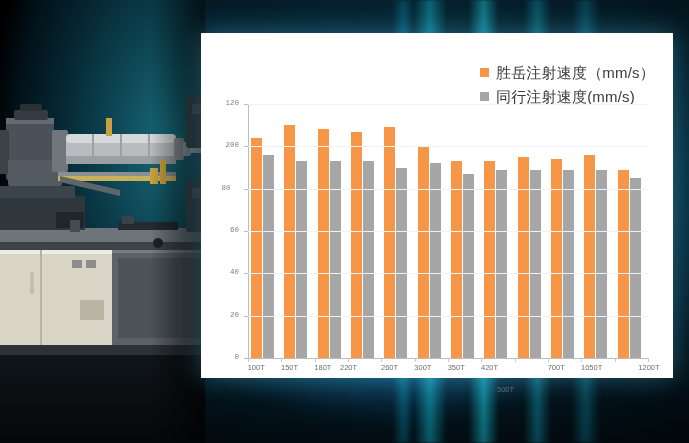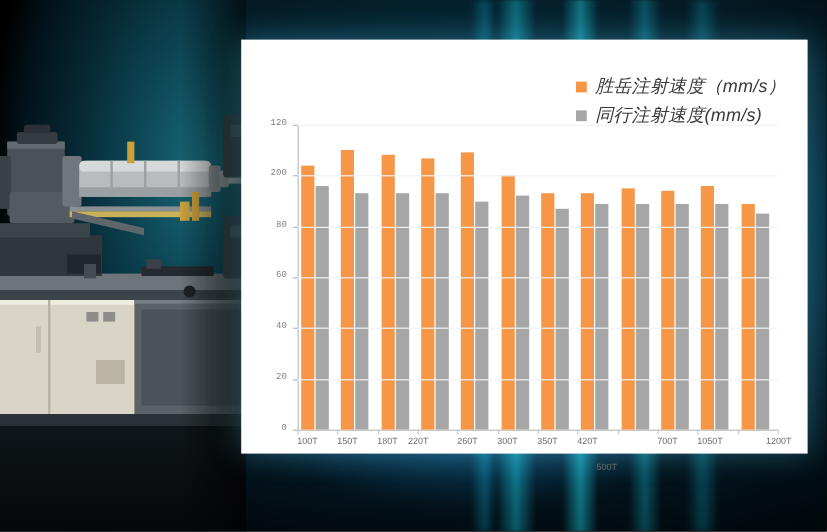--- a/index.html
+++ b/index.html
@@ -61,21 +61,21 @@
     background:linear-gradient(180deg,#2a3137 0%,#1b2126 18%,#10161a 55%,#05080a 100%);}
   .photo-fade{position:absolute;left:150px;top:0;width:75px;height:443px;
     background:linear-gradient(90deg, rgba(0,0,0,0) 0%, rgba(0,0,0,0.55) 55%, rgba(0,0,0,0.9) 100%);}
   svg.machine{position:absolute;left:0;top:0;width:205px;height:443px;}
 
   
   .panel{position:absolute;left:201px;top:33px;width:472px;height:345px;background:#fff;
     box-shadow:0 0 24px rgba(90,200,235,0.35);}
 
   
-  .legend{position:absolute;right:18px;top:32px;text-align:left;font-style:italic;}
+  .legend{position:absolute;right:18px;top:32px;text-align:left;}
   .legend-row{display:flex;align-items:center;margin-bottom:9px;white-space:nowrap;}
   .legend-swatch{width:9px;height:9px;margin-right:7px;flex:0 0 auto;}
   .legend-label{font-size:15px;color:#3a3a3a;line-height:1;letter-spacing:0.2px;}
 
   
   .plot{position:absolute;left:0;top:0;width:472px;height:345px;}
   .axis-label{position:absolute;font-size:7.5px;color:#808080;text-align:right;width:26px;line-height:1;font-family:Liberation Mono, monospace;}
   .gridline{position:absolute;left:47px;width:400px;height:1px;background:#eef3f8;}
   .yaxis{position:absolute;left:47px;top:71px;width:1px;height:254px;background:#bdbdbd;}
   .xaxis{position:absolute;left:47px;top:325px;width:400px;height:1px;background:#bdbdbd;}
@@ -234,21 +234,21 @@
         <div class="ytick" style="top: 282.667px;"></div>
         <div class="axis-label" style="left: 12px; top: 278.667px;">20</div>
         <div class="gridline" style="top: 240.333px;"></div>
         <div class="ytick" style="top: 240.333px;"></div>
         <div class="axis-label" style="left: 12px; top: 236.333px;">40</div>
         <div class="gridline" style="top: 198px;"></div>
         <div class="ytick" style="top: 198px;"></div>
         <div class="axis-label" style="left: 12px; top: 194px;">60</div>
         <div class="gridline" style="top: 155.667px;"></div>
         <div class="ytick" style="top: 155.667px;"></div>
-        <div class="axis-label" style="left: 12px; top: 151.667px;">80</div>
+        <div class="axis-label" style="left: 12px; top: 151.667px; text-align: center;">80</div>
         <div class="gridline" style="top: 113.333px;"></div>
         <div class="ytick" style="top: 113.333px;"></div>
         <div class="axis-label" style="left: 12px; top: 109.333px;">200</div>
         <div class="gridline" style="top: 71px;"></div>
         <div class="ytick" style="top: 71px;"></div>
         <div class="axis-label" style="left: 12px; top: 67px;">120</div>
         <div class="xtick" style="left: 47px;"></div>
         <div class="cat-label" style="left: 46.6667px;">100T</div>
         <div class="xtick" style="left: 80.3333px;"></div>
         <div class="cat-label" style="left: 80px;">150T</div>

